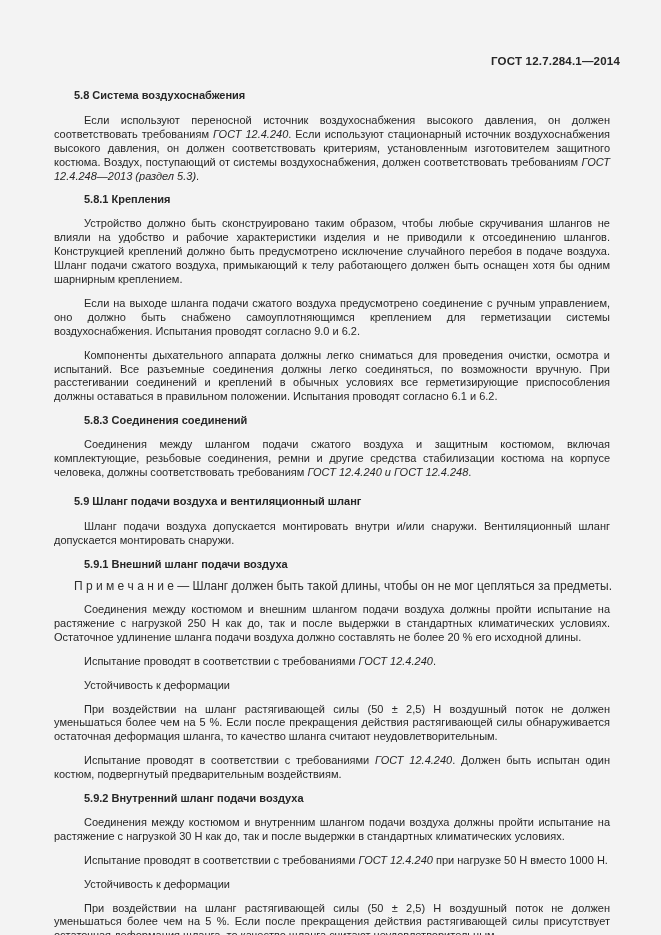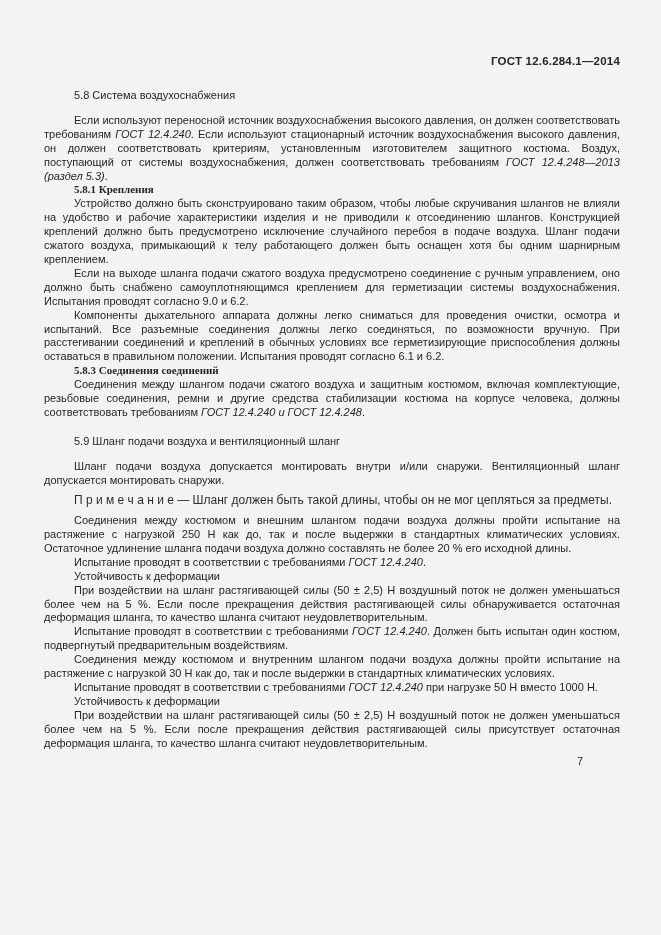--- a/index.html
+++ b/index.html
@@ -19,32 +19,32 @@
   }
   .doc-header {
     text-align: right;
     font-weight: 700;
     font-size: 11.5px;
     line-height: 13px;
     margin-bottom: 21px;
     letter-spacing: 0.2px;
   }
   .doc-body { }
-  .doc-body > div { margin: 0; }
+  .doc-body > div { margin: 10px; }
   .sec, .sub, .p {
     font-size: 11px;
     line-height: 13.9px;
     text-indent: 30px;
   }
   .sec {
-    font-weight: 400;
+    font-weight: 700;
     margin: 15px 0 11px 0 !important;
   }
   .sec:first-child { margin-top: 0 !important; }
-  .sub { font-weight: 700; font-family: Liberation Serif, serif; }
+  .sub { font-weight: 700; }
   .p { text-align: justify; }
   .note {
     font-size: 12px;
     line-height: 11.5px;
     text-indent: 30px;
     margin: 7px 0 8px 0 !important;
     color: #2e2e2e;
   }
   .it { font-style: italic; }
   .page-number {
@@ -52,39 +52,41 @@
     padding-right: 37px;
     font-size: 11px;
     line-height: 14px;
     margin-top: 4px;
   }
 </style>
 </head>
 <body style="background: rgb(243, 243, 243); color: rgb(38, 38, 38);">
 
 <div class="page">
-  <div class="doc-header">ГОСТ 12.6.284.1—2014</div>
+  <div class="doc-header">ГОСТ 12.7.284.1—2014</div>
 
   <div class="doc-body">
       <div class="sec"><span>5.8 Система воздухоснабжения</span></div>
       <div class="p"><span>Если используют переносной источник воздухоснабжения высокого давления, он должен соответствовать требованиям </span><span class="it">ГОСТ 12.4.240</span><span>. Если используют стационарный источник воздухоснабжения высокого давления, он должен соответствовать критериям, установленным изготовителем защитного костюма. Воздух, поступающий от системы воздухоснабжения, должен соответствовать требованиям </span><span class="it">ГОСТ 12.4.248—2013 (раздел 5.3)</span><span>.</span></div>
       <div class="sub"><span>5.8.1 Крепления</span></div>
       <div class="p"><span>Устройство должно быть сконструировано таким образом, чтобы любые скручивания шлангов не влияли на удобство и рабочие характеристики изделия и не приводили к отсоединению шлангов. Конструкцией креплений должно быть предусмотрено исключение случайного перебоя в подаче воздуха. Шланг подачи сжатого воздуха, примыкающий к телу работающего должен быть оснащен хотя бы одним шарнирным креплением.</span></div>
       <div class="p"><span>Если на выходе шланга подачи сжатого воздуха предусмотрено соединение с ручным управлением, оно должно быть снабжено самоуплотняющимся креплением для герметизации системы воздухоснабжения. Испытания проводят согласно 9.0 и 6.2.</span></div>
       <div class="p"><span>Компоненты дыхательного аппарата должны легко сниматься для проведения очистки, осмотра и испытаний. Все разъемные соединения должны легко соединяться, по возможности вручную. При расстегивании соединений и креплений в обычных условиях все герметизирующие приспособления должны оставаться в правильном положении. Испытания проводят согласно 6.1 и 6.2.</span></div>
       <div class="sub"><span>5.8.3 Соединения соединений</span></div>
       <div class="p"><span>Соединения между шлангом подачи сжатого воздуха и защитным костюмом, включая комплектующие, резьбовые соединения, ремни и другие средства стабилизации костюма на корпусе человека, должны соответствовать требованиям </span><span class="it">ГОСТ 12.4.240 и ГОСТ 12.4.248</span><span>.</span></div>
       <div class="sec"><span>5.9 Шланг подачи воздуха и вентиляционный шланг</span></div>
       <div class="p"><span>Шланг подачи воздуха допускается монтировать внутри и/или снаружи. Вентиляционный шланг допускается монтировать снаружи.</span></div>
+      <div class="sub"><span>5.9.1 Внешний шланг подачи воздуха</span></div>
       <div class="note"><span>П р и м е ч а н и е — Шланг должен быть такой длины, чтобы он не мог цепляться за предметы.</span></div>
       <div class="p"><span>Соединения между костюмом и внешним шлангом подачи воздуха должны пройти испытание на растяжение с нагрузкой 250 Н как до, так и после выдержки в стандартных климатических условиях. Остаточное удлинение шланга подачи воздуха должно составлять не более 20 % его исходной длины.</span></div>
       <div class="p"><span>Испытание проводят в соответствии с требованиями </span><span class="it">ГОСТ 12.4.240</span><span>.</span></div>
       <div class="p"><span>Устойчивость к деформации</span></div>
       <div class="p"><span>При воздействии на шланг растягивающей силы (50 ± 2,5) Н воздушный поток не должен уменьшаться более чем на 5 %. Если после прекращения действия растягивающей силы обнаруживается остаточная деформация шланга, то качество шланга считают неудовлетворительным.</span></div>
       <div class="p"><span>Испытание проводят в соответствии с требованиями </span><span class="it">ГОСТ 12.4.240</span><span>. Должен быть испытан один костюм, подвергнутый предварительным воздействиям.</span></div>
+      <div class="sub"><span>5.9.2 Внутренний шланг подачи воздуха</span></div>
       <div class="p"><span>Соединения между костюмом и внутренним шлангом подачи воздуха должны пройти испытание на растяжение с нагрузкой 30 Н как до, так и после выдержки в стандартных климатических условиях.</span></div>
       <div class="p"><span>Испытание проводят в соответствии с требованиями </span><span class="it">ГОСТ 12.4.240</span><span> при нагрузке 50 Н вместо 1000 Н.</span></div>
       <div class="p"><span>Устойчивость к деформации</span></div>
       <div class="p"><span>При воздействии на шланг растягивающей силы (50 ± 2,5) Н воздушный поток не должен уменьшаться более чем на 5 %. Если после прекращения действия растягивающей силы присутствует остаточная деформация шланга, то качество шланга считают неудовлетворительным.</span></div>
     </div>
 
   <div class="page-number">7</div>
 </div>
 
 </body></html>

